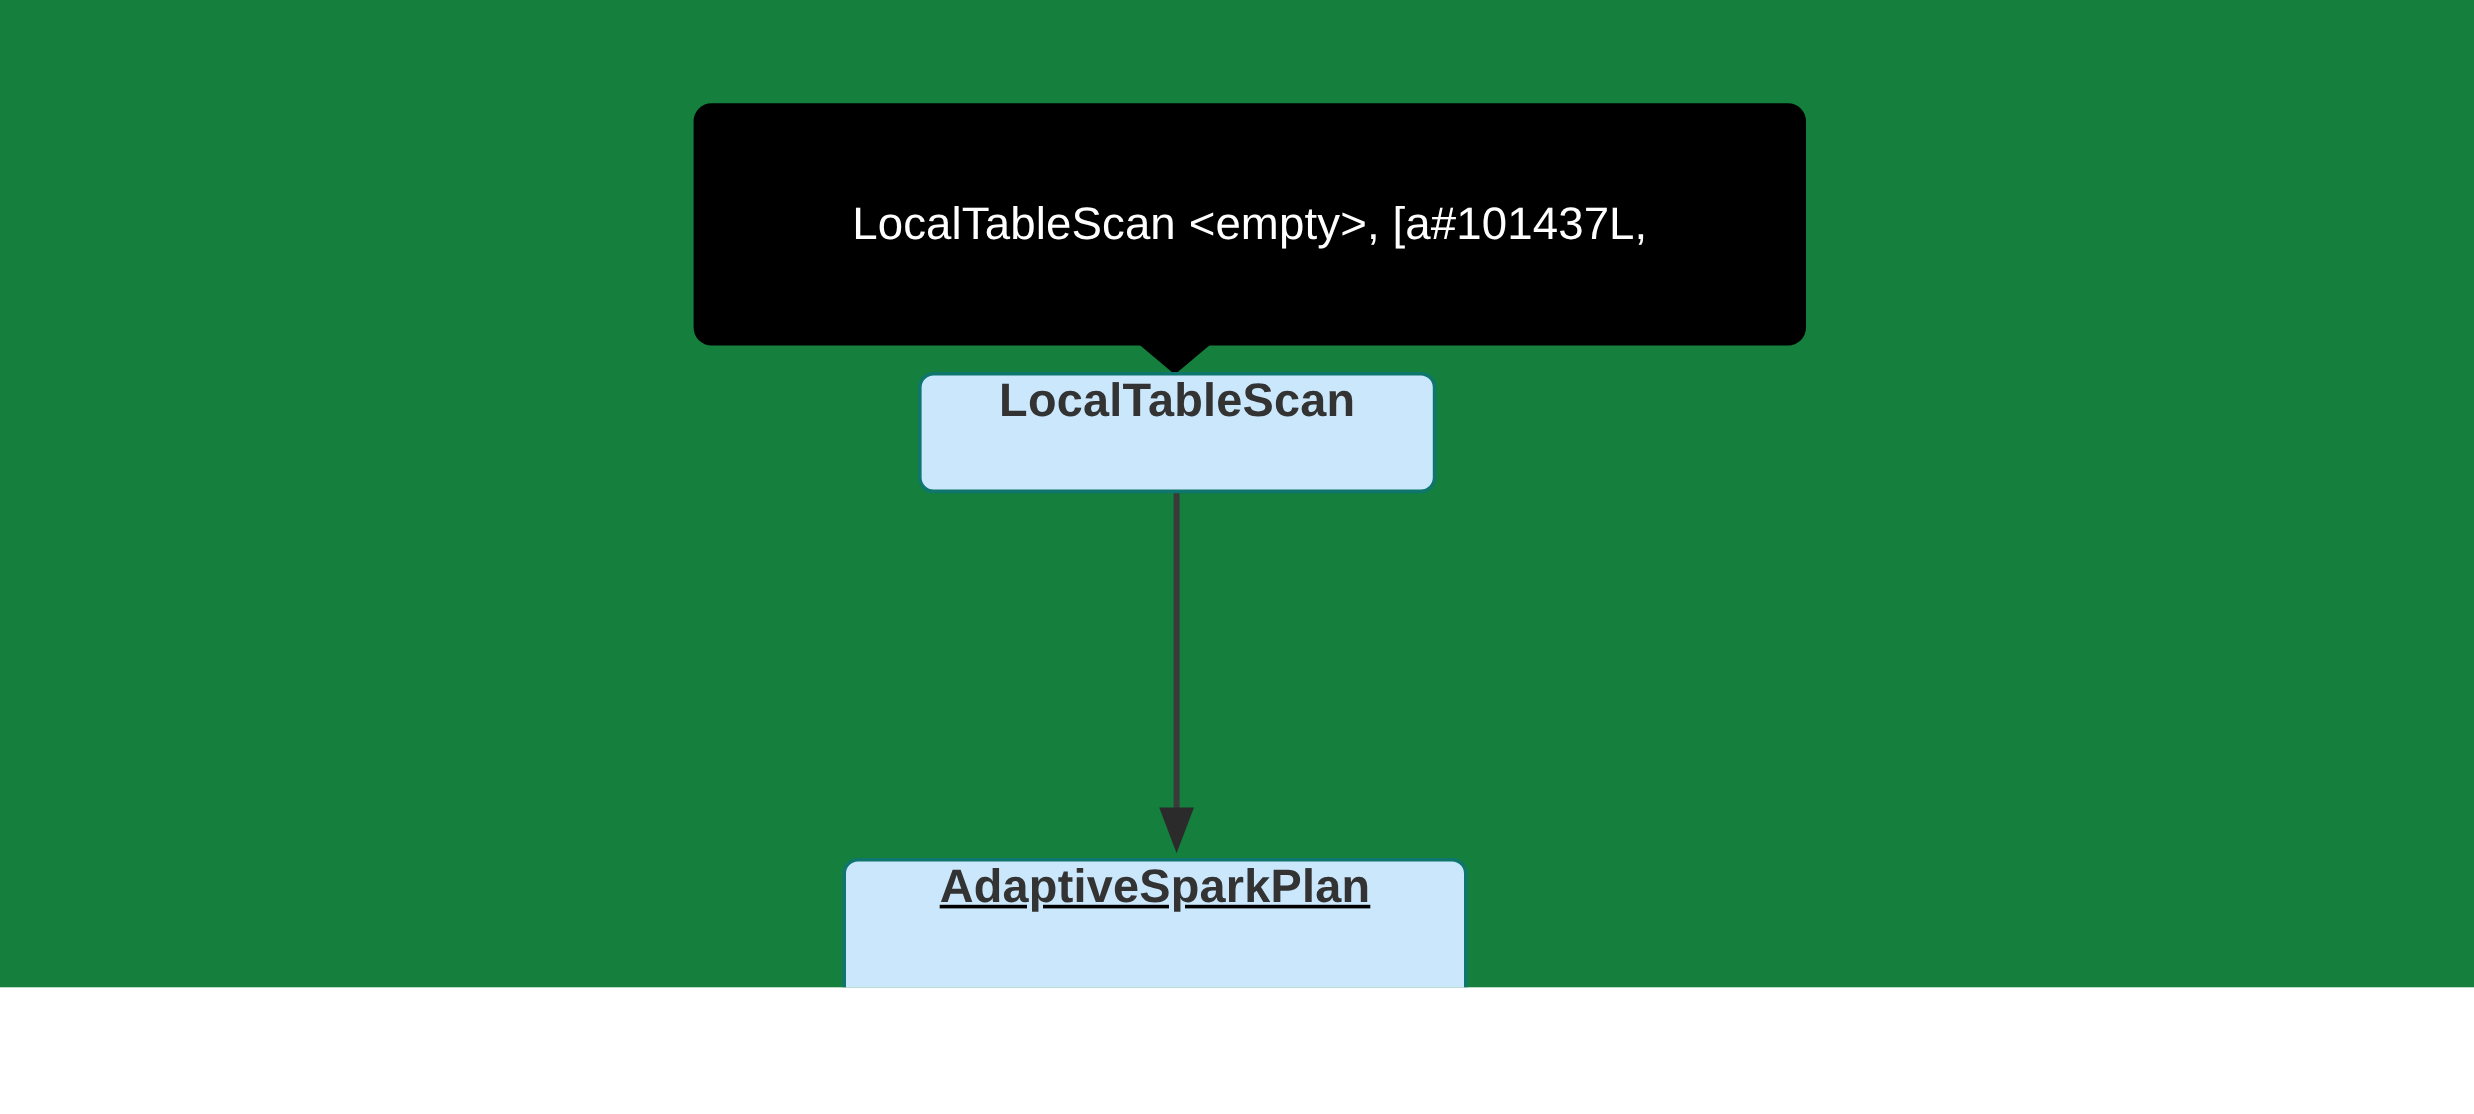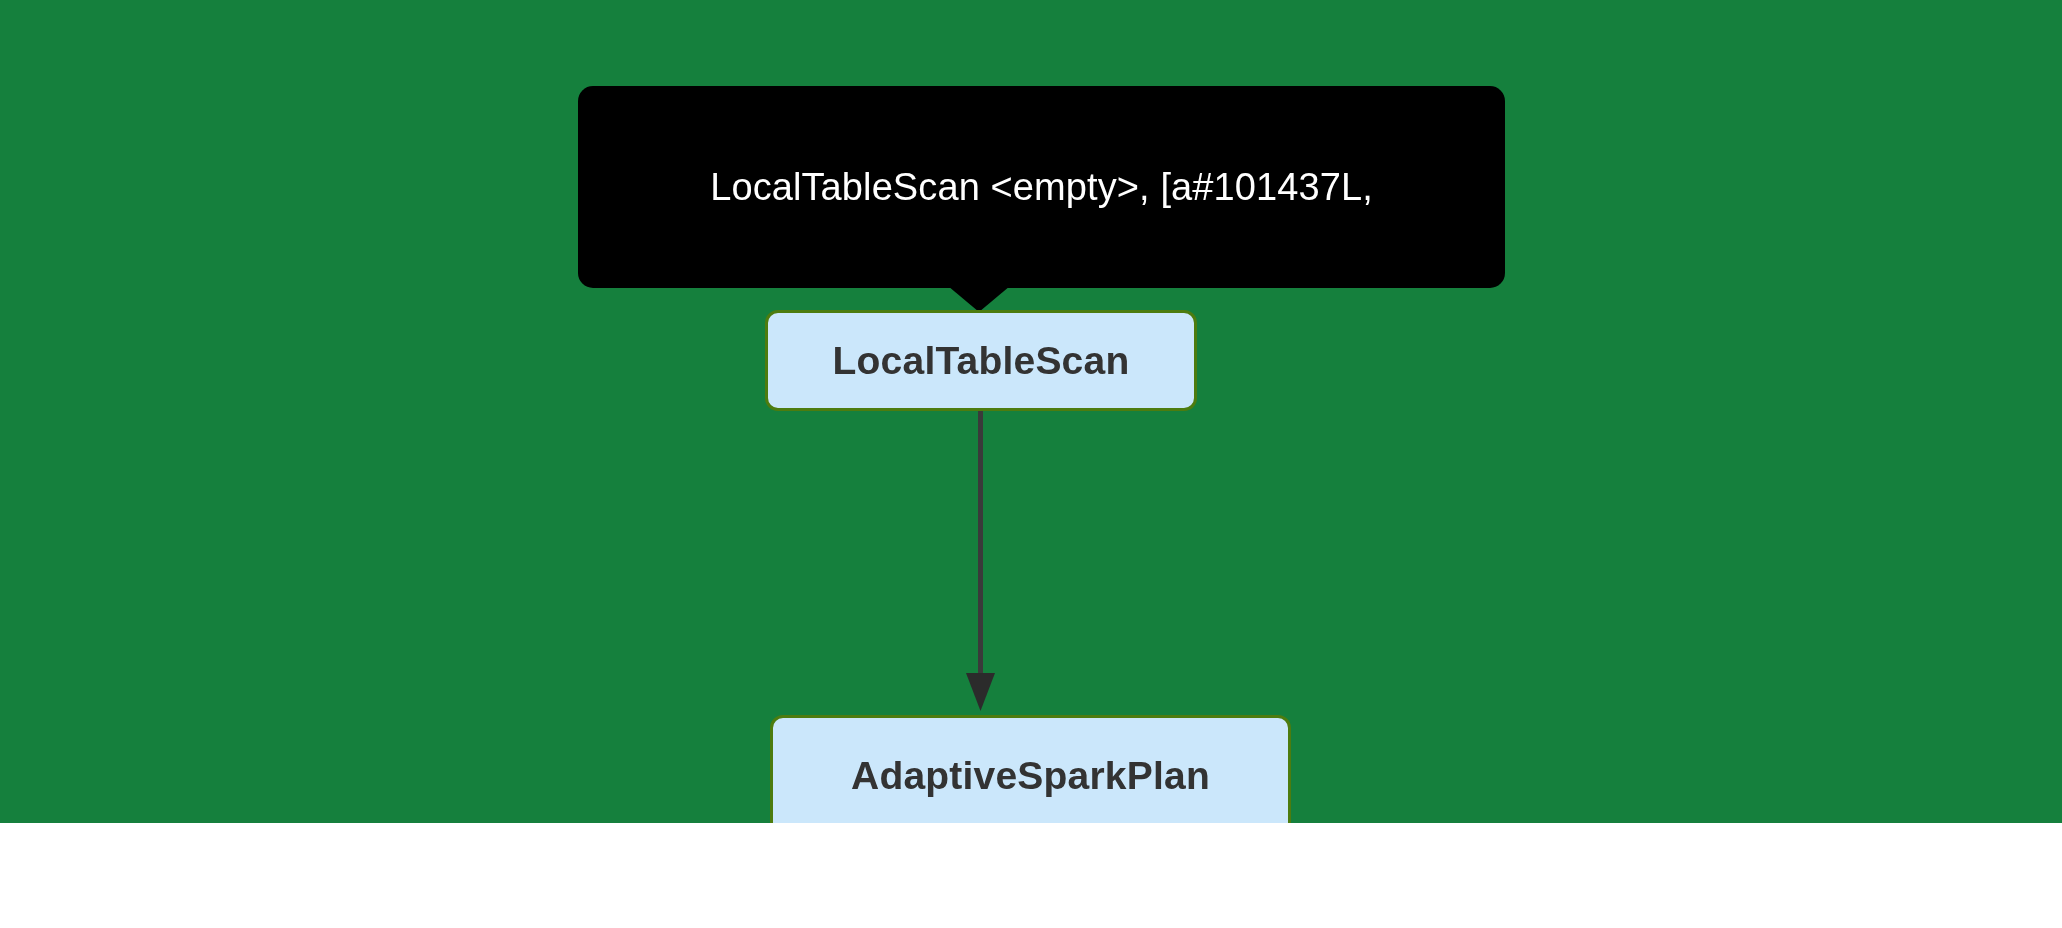--- a/index.html
+++ b/index.html
@@ -53,44 +53,45 @@
     border-left: 31px solid transparent;
     border-right: 31px solid transparent;
     border-top: 26px solid #000000;
   }
 
   
   .node {
     position: absolute;
     box-sizing: border-box;
     background: #cbe7fb;
-    border: 3px solid #4d7c0f;
+    border: 3px solid #0f766e;
     border-radius: 13px;
     display: flex;
-    align-items: center;
+    align-items: flex-start;
     justify-content: center;
   }
   .node-label {
     color: #333333;
     font-size: 39px;
     font-weight: 700;
     letter-spacing: 0.2px;
     white-space: nowrap;
   }
   #node-localtablescan {
     left: 765px;
     top: 310px;
     width: 432px;
     height: 101px;
   }
   #node-adaptivesparkplan {
-    left: 770px;
+    left: 702px;
     top: 715px;
     width: 521px;
     height: 121px;
+    text-decoration: underline;
   }
 
   
   .edge {
     position: absolute;
     left: 940px;
     top: 405px;
     width: 80px;
     height: 305px;
     overflow: visible;

